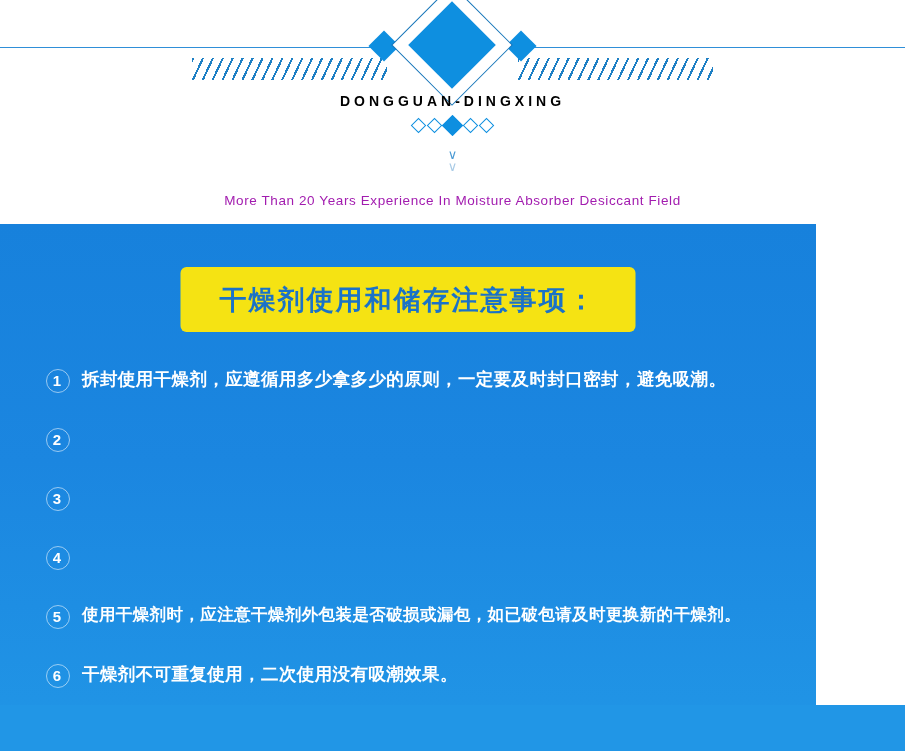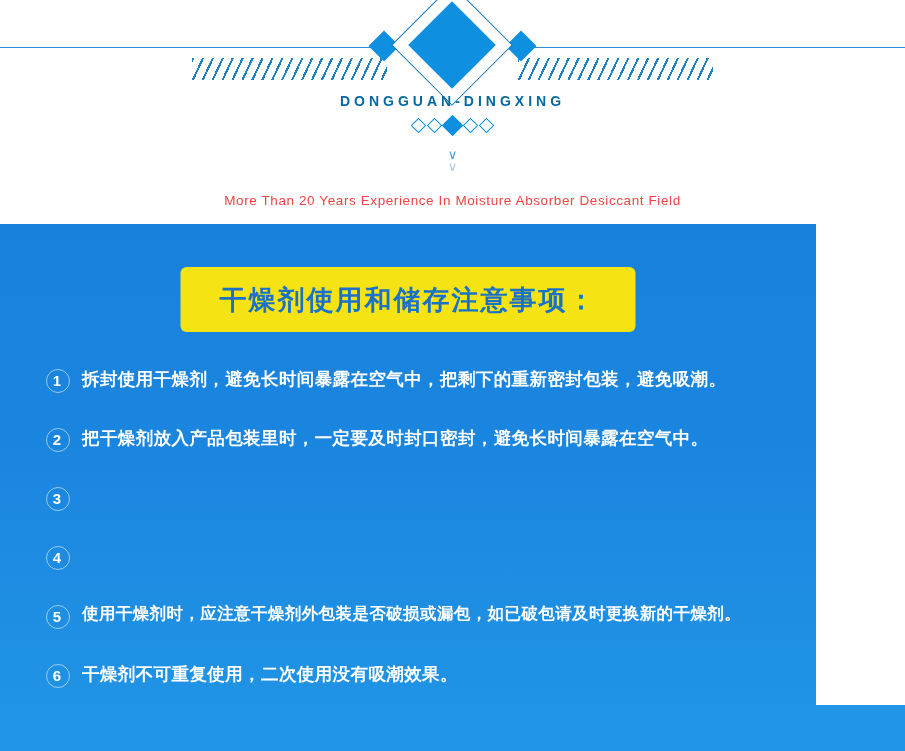--- a/index.html
+++ b/index.html
@@ -68,21 +68,21 @@
 
   .brand {
     position: absolute;
     top: 93px;
     left: 0;
     width: 905px;
     text-align: center;
     font-size: 14px;
     letter-spacing: 4px;
     font-weight: bold;
-    color: #0369a1;
+    color: #000000;
     font-family: "Liberation Sans", sans-serif;
   }
 
   .mini-diamonds {
     position: absolute;
     top: 118px;
     left: 0;
     width: 905px;
     display: flex;
     justify-content: center;
@@ -116,21 +116,21 @@
   .chev-2 { top: 162px; color: #a9cbe6; }
 
   .tagline {
     position: absolute;
     top: 193px;
     left: 0;
     width: 905px;
     text-align: center;
     font-size: 13.5px;
     letter-spacing: 0.6px;
-    color: #ef4444;
+    color: #a21caf;
   }
 
   
   .body-blue {
     position: relative;
     width: 816px;
     height: 527px;
     background: linear-gradient(180deg, #1781dc 0%, #1b86e0 45%, #2196e6 100%);
   }
 
@@ -195,21 +195,21 @@
 
   .item-text {
     color: #ffffff;
     font-size: 17.5px;
     line-height: 26px;
     font-weight: bold;
     letter-spacing: 0.4px;
     font-family: "DejaVu Sans", sans-serif;
     white-space: nowrap;
   }
-  .item.small .item-text { font-size: 16.5px; font-family: Liberation Mono, monospace; }
+  .item.small .item-text { font-size: 16.5px; }
 
   .footer-strip {
     position: absolute;
     bottom: 0;
     left: 0;
     width: 905px;
     height: 46px;
     background: #2196e6;
   }
 </style>
@@ -247,28 +247,27 @@
   <div class="title-box">
     <span class="title-text">干燥剂使用和储存注意事项：</span>
   </div>
 
   <div class="list">
 
     <div class="item">
       <div class="num">
           <span>1</span>
         </div>
-      <div class="item-text">拆封使用干燥剂，避免长时间暴露在空气中，把剩下的重新密封包装，避免吸潮。</div>
+      <div class="item-text">拆封使用干燥剂，应遵循用多少拿多少的原则，一定要及时封口密封，避免吸潮。</div>
     </div>
 
     <div class="item">
       <div class="num">
           <span>2</span>
         </div>
-      <div class="item-text">把干燥剂放入产品包装里时，一定要及时封口密封，避免长时间暴露在空气中。</div>
     </div>
 
     <div class="item">
       <div class="num">
           <span>3</span>
         </div>
     </div>
 
     <div class="item">
       <div class="num">

